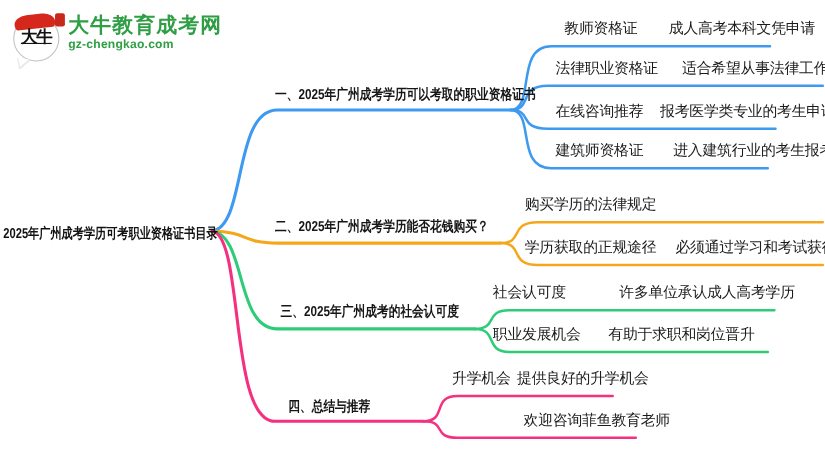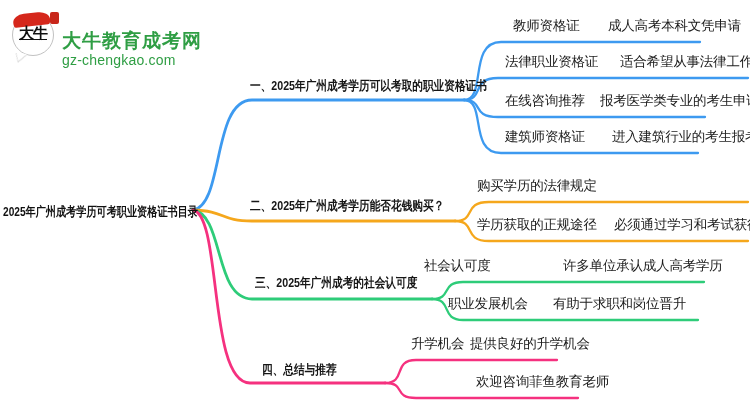--- a/index.html
+++ b/index.html
@@ -39,22 +39,22 @@
     position:absolute;right:-6px;top:-3px;width:9px;height:12px;background:#c8271b;
     border-radius:2px;
   }
   .logo-tail{
     position:absolute;left:2px;bottom:-7px;width:0;height:0;
     border-left:4px solid transparent;border-right:7px solid transparent;
     border-top:9px solid #fff;filter:drop-shadow(0 1.5px 0 #c2c2c2);
     transform:rotate(12deg);
   }
   .logo-text{margin-left:8px;}
-  .logo-title{font-size:19px;font-weight:700;letter-spacing:1px;line-height:1.15;margin-top:22px;}
-  .logo-url{font-size:14px;font-weight:400;letter-spacing:.2px;}
+  .logo-title{font-size:19px;font-weight:700;letter-spacing:1px;line-height:1.15;margin-top:5px;}
+  .logo-url{font-size:11px;font-weight:700;letter-spacing:.2px;}
 </style>
 </head>
 <body>
 
 <div class="stage">
 
   <svg class="lines" viewBox="0 0 750 410">
 
     <path stroke-width="2.8" d="M193,210 C224,206 212,100 252,100 H464" stroke="#3d9af0"></path>
     <path stroke-width="2.3" d="M464,100 C487,100 468,42 501,42 H700" stroke="#3d9af0"></path>
@@ -101,21 +101,21 @@
   <div class="node" style="left:620px;top:54px">适合希望从事法律工作的人员</div>
   <div class="node" style="left:505px;top:93px">在线咨询推荐</div>
   <div class="node" style="left:600px;top:93px">报考医学类专业的考生申请</div>
   <div class="node" style="left:505px;top:129px">建筑师资格证</div>
   <div class="node" style="left:612px;top:129px">进入建筑行业的考生报考</div>
 
   <div class="node" style="left:477px;top:178px">购买学历的法律规定</div>
   <div class="node" style="left:477px;top:217px">学历获取的正规途径</div>
   <div class="node" style="left:614px;top:217px">必须通过学习和考试获得</div>
 
-  <div class="node" style="left:424px;top:258px">社会认可度</div>
+  <div class="node" style="left:448px;top:258px">社会认可度</div>
   <div class="node" style="left:563px;top:258px">许多单位承认成人高考学历</div>
   <div class="node" style="left:553px;top:296px">有助于求职和岗位晋升</div>
   <div class="node" style="left:448px;top:296px">职业发展机会</div>
 
   <div class="node" style="left:411px;top:336px">升学机会</div>
   <div class="node" style="left:470px;top:336px">提供良好的升学机会</div>
   <div class="node" style="left:476px;top:374px">欢迎咨询菲鱼教育老师</div>
 
 </div>
 

